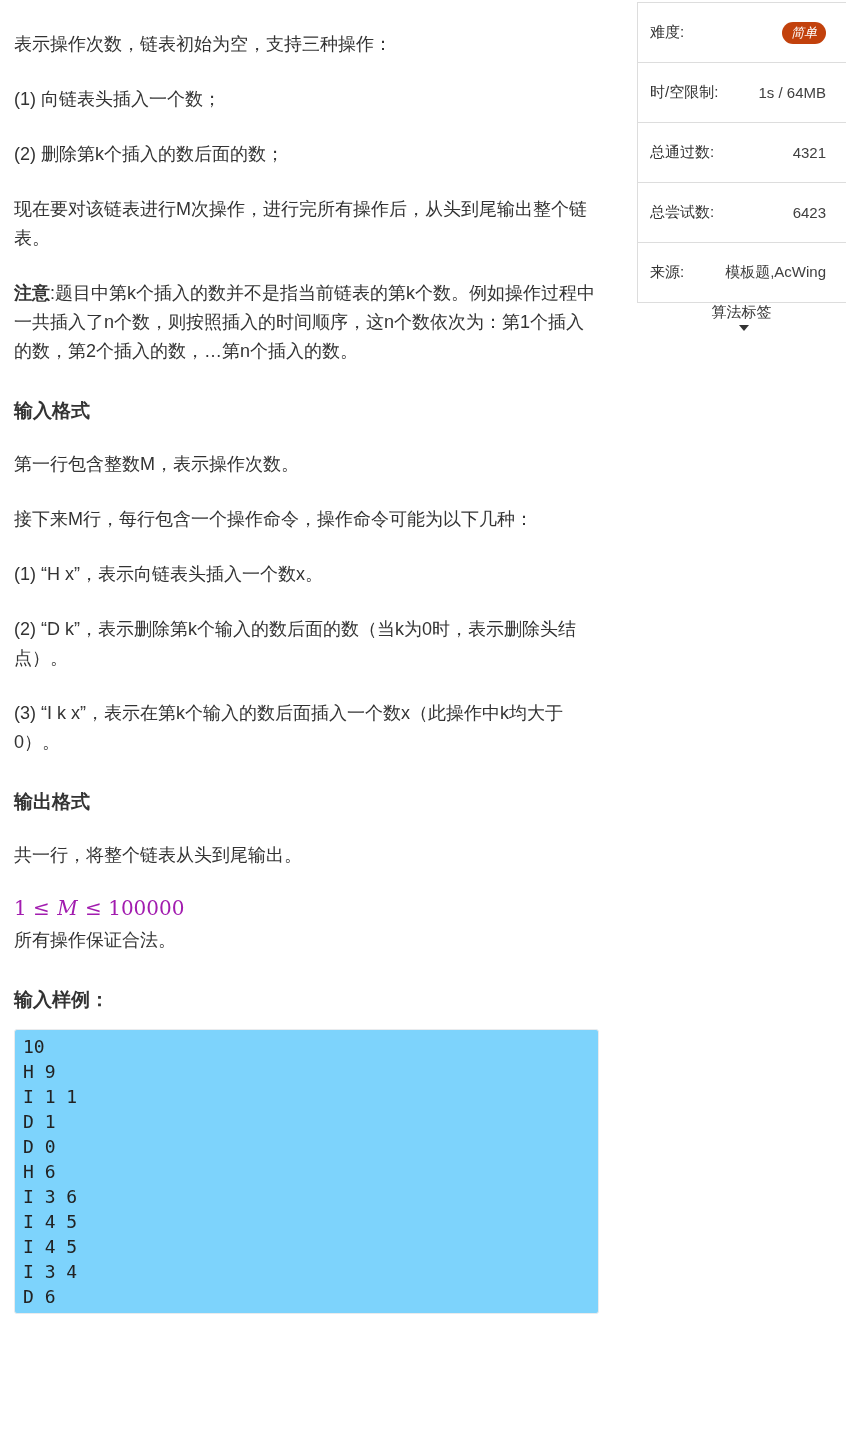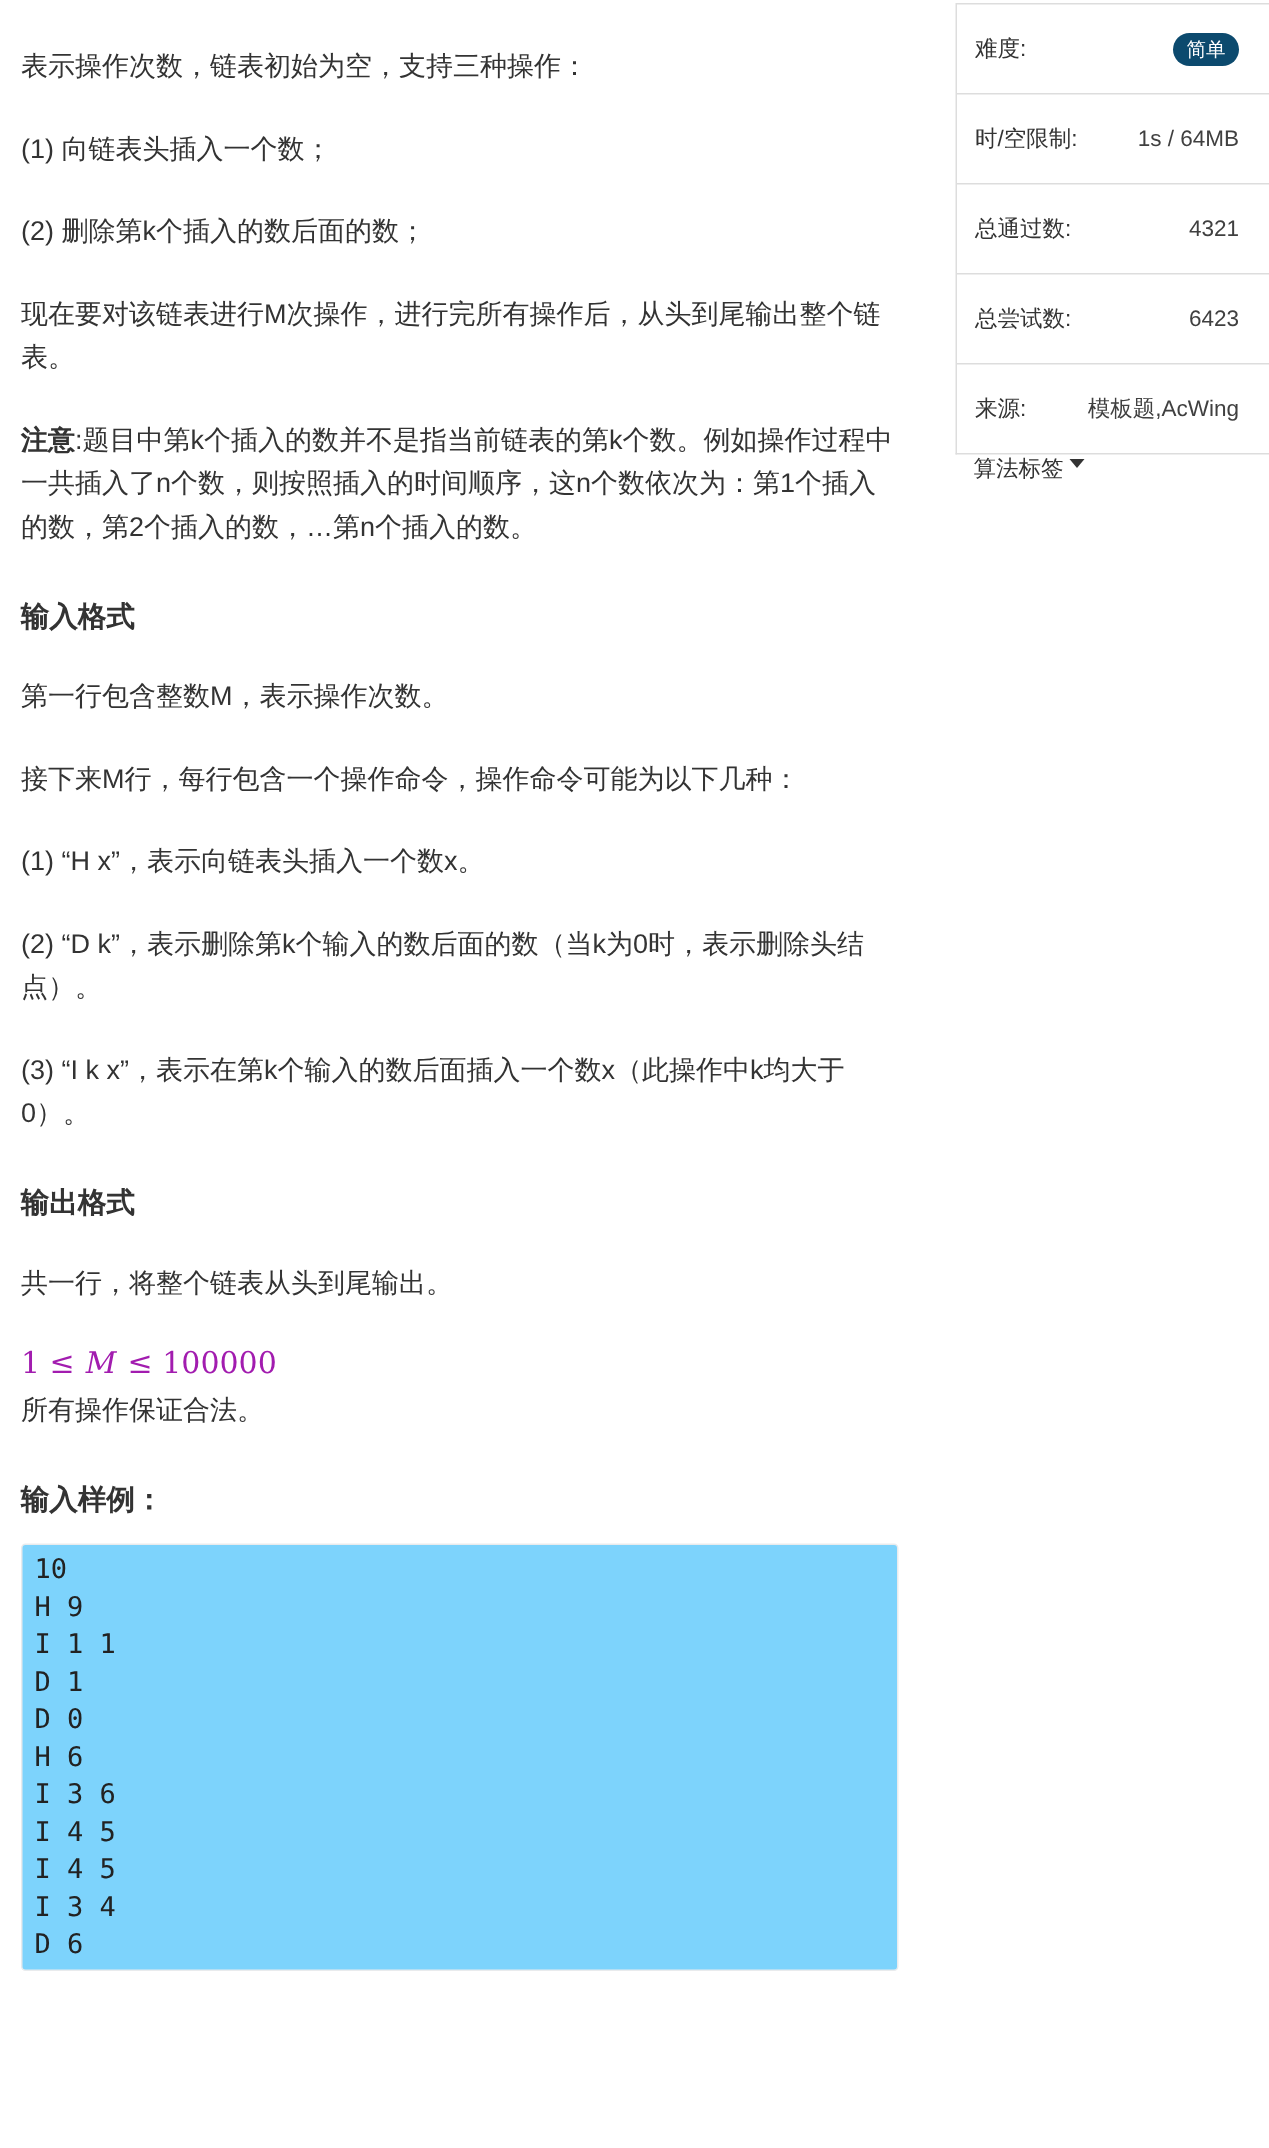--- a/index.html
+++ b/index.html
@@ -80,24 +80,25 @@
     display: inline-block;
     color: #fff;
     font-size: 13px;
     line-height: 17px;
     padding: 2px 9px 3px;
     border-radius: 11px;
     cursor: pointer;
   }
   .side-extra {
     display: flex;
-    align-items: flex-start;
+    align-items: center;
     height: 58px;
     padding: 0 12px;
     cursor: pointer;
+    flex-direction: column;
   }
   .caret-down {
     display: inline-block;
     width: 0; height: 0;
     margin-left: 4px;
     margin-top: 3px;
     border-left: 5px solid transparent;
     border-right: 5px solid transparent;
     border-top: 6px solid #333;
   }
@@ -139,21 +140,21 @@
 I 4 5
 I 3 4
 D 6</pre>
 
   </div>
 
   <div class="sidebar">
     <div class="side-table">
       <div class="side-row">
         <span class="side-label">难度:</span>
-        <span class="badge" style="background-color: #0c4a6e;">简单</span>
+        <span class="badge" style="background-color: #c2410c; font-style: italic;">简单</span>
       </div>
       <div class="side-row">
         <span class="side-label">时/空限制:</span>
         <span class="side-value">1s / 64MB</span>
       </div>
       <div class="side-row">
         <span class="side-label">总通过数:</span>
         <span class="side-value">4321</span>
       </div>
       <div class="side-row">

